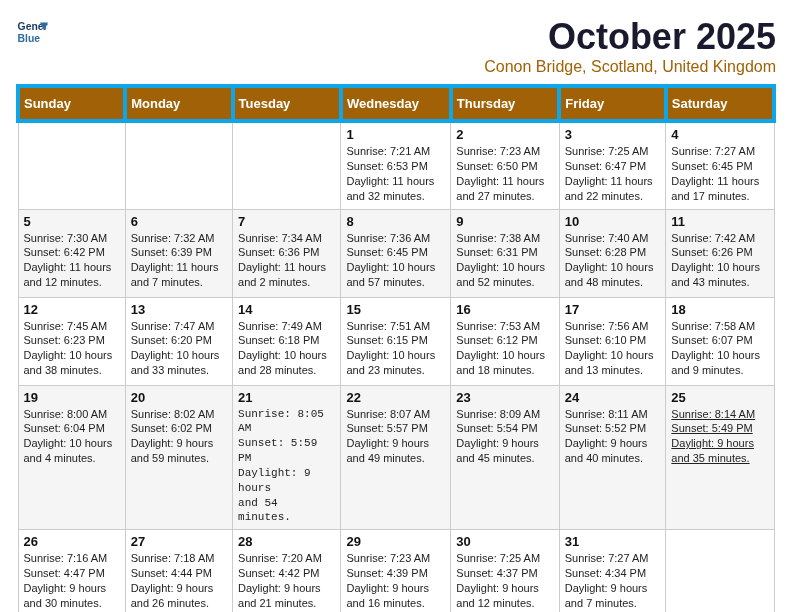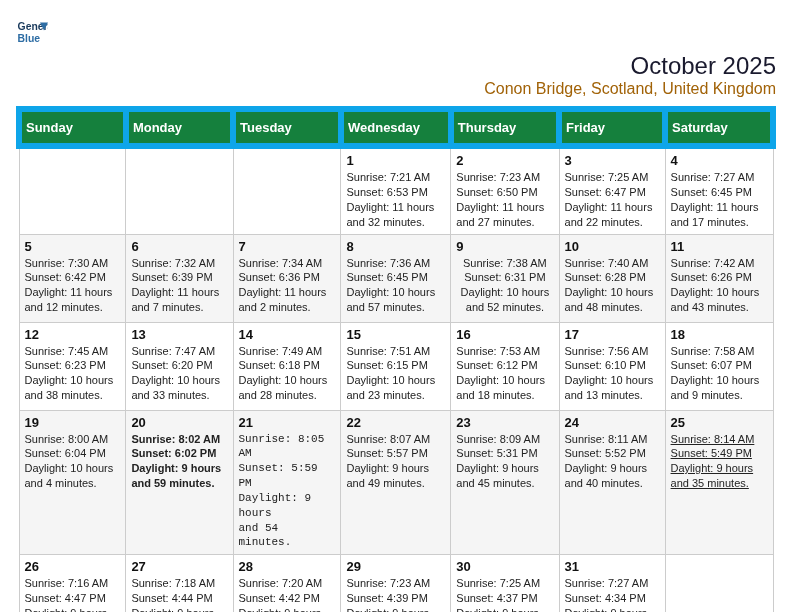--- a/index.html
+++ b/index.html
@@ -22,44 +22,43 @@
       gap: 4px;
     }
     .logo-icon {
       width: 32px;
       height: 32px;
     }
     .title-section {
       text-align: right;
     }
     .month-title {
-      font-size: 24px;
-      font-weight: normal;
+      font-size: 36px;
+      font-weight: bold;
       color: #1a1a2e;
-      margin-top: 36px;
     }
     .location-title {
       font-size: 16px;
       color: #a16207;
       font-weight: normal;
     }
     .calendar {
       width: 100%;
       border-collapse: collapse;
       margin-top: 8px;
       font-size: 11px;
     }
     .calendar th {
-      background-color: #15803d;
+      background-color: #a16207;
       color: #fff;
       padding: 8px 4px;
       text-align: left;
       font-size: 13px;
       font-weight: bold;
-      border: 6px solid #0ea5e9;
+      border: 4px solid #0ea5e9;
     }
     .calendar td {
       border: 1px solid #ccc;
       vertical-align: top;
       padding: 4px 5px;
       width: 113px;
       min-height: 80px;
       background: #fff;
     }
     .calendar tr:nth-child(even) td {
@@ -170,21 +169,21 @@
         </td>
         <td>
           <div class="day-num">8</div>
           <div class="day-info" style="white-space: pre-line;">Sunrise: 7:36 AM
 Sunset: 6:45 PM
 Daylight: 10 hours
 and 57 minutes.</div>
         </td>
         <td>
           <div class="day-num">9</div>
-          <div class="day-info" style="white-space: pre-line; text-align: center;">Sunrise: 7:38 AM
+          <div class="day-info" style="white-space: pre-line;">Sunrise: 7:38 AM
 Sunset: 6:31 PM
 Daylight: 10 hours
 and 52 minutes.</div>
         </td>
         <td>
           <div class="day-num">10</div>
           <div class="day-info" style="white-space: pre-line;">Sunrise: 7:40 AM
 Sunset: 6:28 PM
 Daylight: 10 hours
 and 48 minutes.</div>
@@ -251,21 +250,21 @@
       <tr class="week-row">
         <td>
           <div class="day-num">19</div>
           <div class="day-info" style="white-space: pre-line;">Sunrise: 8:00 AM
 Sunset: 6:04 PM
 Daylight: 10 hours
 and 4 minutes.</div>
         </td>
         <td>
           <div class="day-num">20</div>
-          <div class="day-info" style="white-space: pre-line; font-weight: bold;">Sunrise: 8:02 AM
+          <div class="day-info" style="white-space: pre-line;">Sunrise: 8:02 AM
 Sunset: 6:02 PM
 Daylight: 9 hours
 and 59 minutes.</div>
         </td>
         <td>
           <div class="day-num">21</div>
           <div class="day-info" style="white-space: pre-line; font-family: Liberation Mono, monospace;">Sunrise: 8:05 AM
 Sunset: 5:59 PM
 Daylight: 9 hours
 and 54 minutes.</div>
@@ -273,21 +272,21 @@
         <td>
           <div class="day-num">22</div>
           <div class="day-info" style="white-space: pre-line;">Sunrise: 8:07 AM
 Sunset: 5:57 PM
 Daylight: 9 hours
 and 49 minutes.</div>
         </td>
         <td>
           <div class="day-num">23</div>
           <div class="day-info" style="white-space: pre-line;">Sunrise: 8:09 AM
-Sunset: 5:31 PM
+Sunset: 5:54 PM
 Daylight: 9 hours
 and 45 minutes.</div>
         </td>
         <td>
           <div class="day-num">24</div>
           <div class="day-info" style="white-space: pre-line;">Sunrise: 8:11 AM
 Sunset: 5:52 PM
 Daylight: 9 hours
 and 40 minutes.</div>
         </td>

